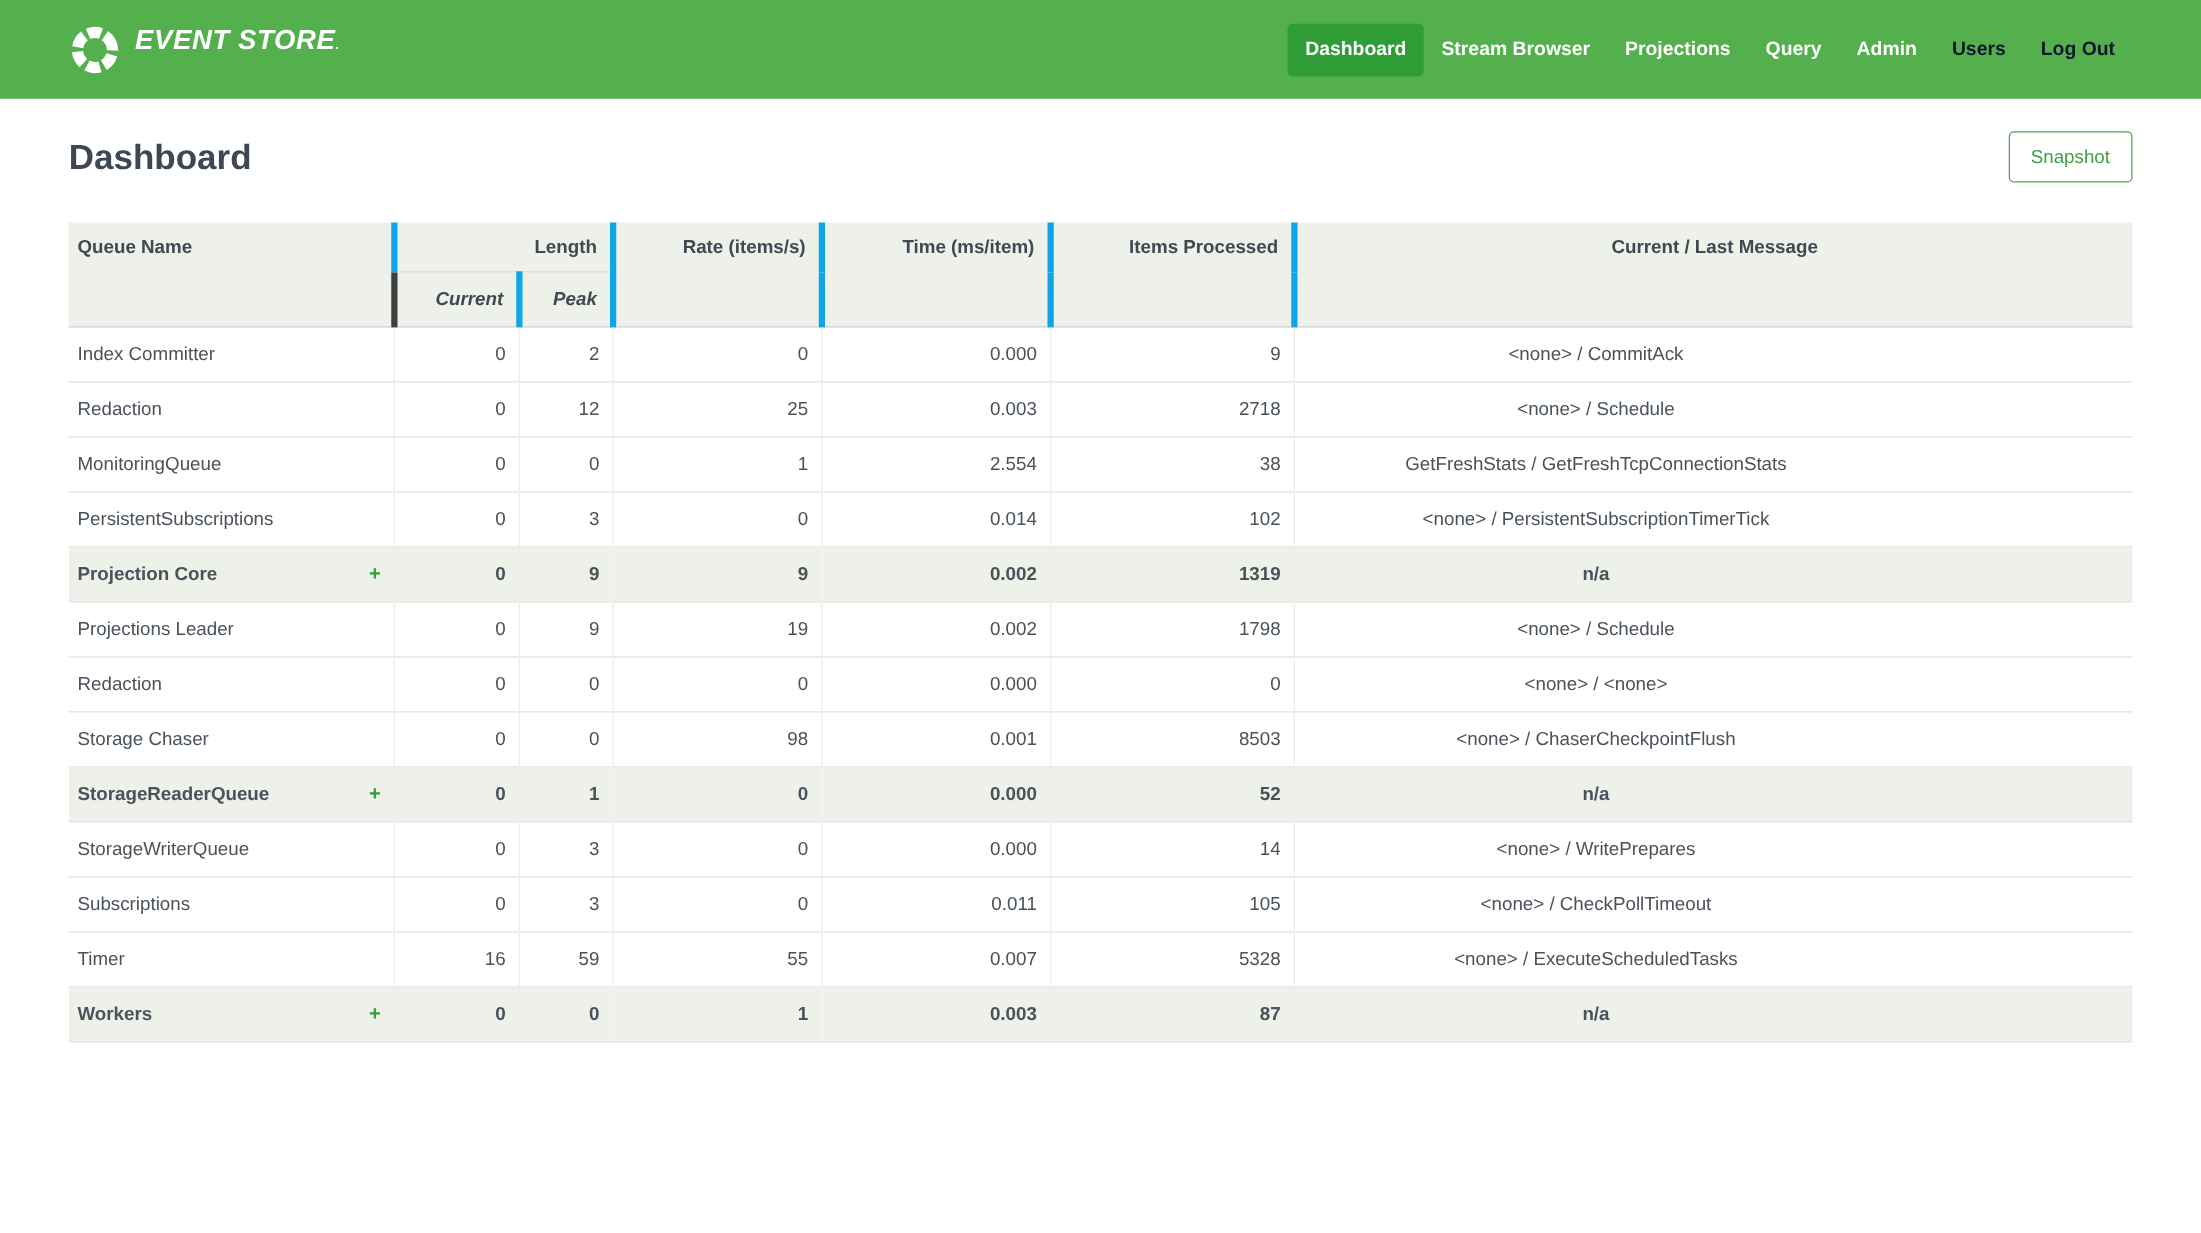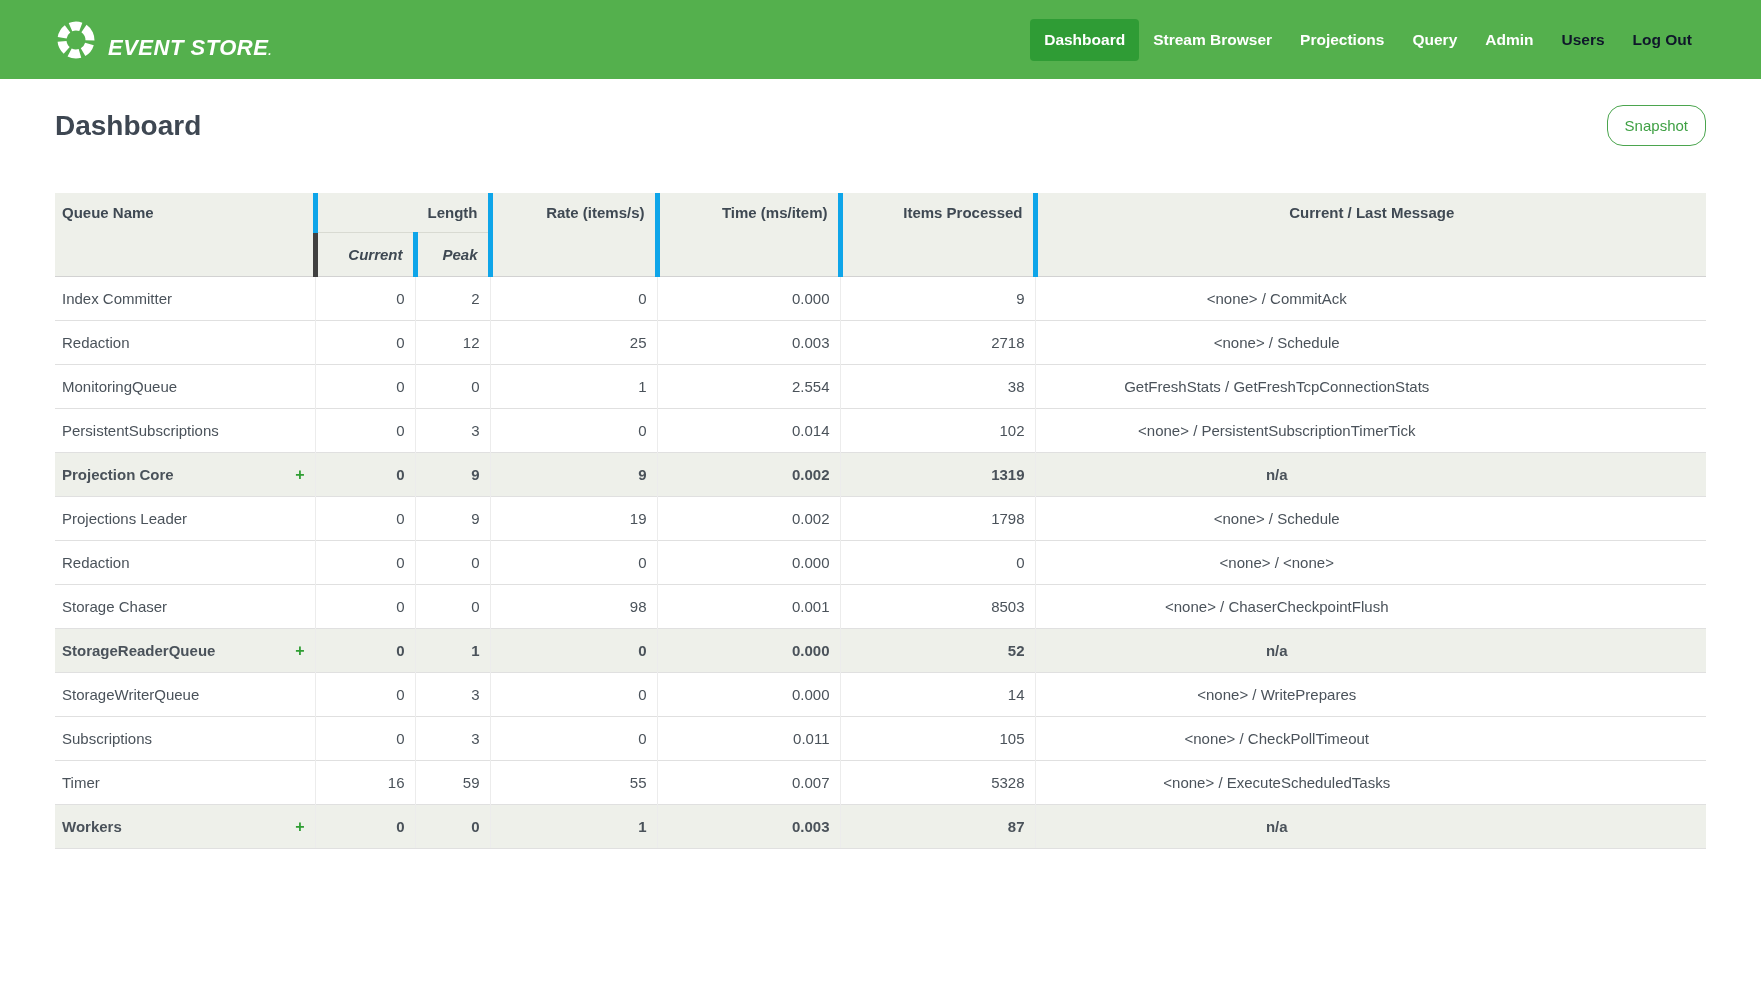--- a/index.html
+++ b/index.html
@@ -13,21 +13,21 @@
 
   
   .navbar {
     background: #54b04d;
     height: 79px;
     display: flex;
     align-items: center;
     justify-content: space-between;
     padding: 0 55px;
   }
-  .brand { display: flex; align-items: flex-end; gap: 11px; color: #fff; }
+  .brand { display: flex; align-items: flex-start; gap: 11px; color: #fff; }
   .brand-icon { width: 42px; height: 42px; display: block; }
   .brand-text {
     font-style: italic;
     font-weight: bold;
     font-size: 22px;
     letter-spacing: 0.5px;
     white-space: nowrap;
   }
   .brand-mark { font-size: 11px; vertical-align: baseline; }
   .nav { display: flex; align-items: center; }
@@ -54,30 +54,30 @@
     margin: 0;
     font-size: 28px;
     font-weight: bold;
     color: #3e4752;
   }
   .snapshot-btn {
     font-family: "Liberation Sans", sans-serif;
     color: #3fa044;
     background: #ffffff;
     border: 1px solid #4ba54e;
-    border-radius: 16px;
+    border-radius: 4px;
     font-size: 15px;
     padding: 11px 17px;
     cursor: pointer;
   }
 
   
   table.queues {
     width: calc(100% - 110px);
-    margin: 47px 55px 40px 55px;
+    margin: 32px 55px 40px 55px;
     border-collapse: collapse;
     font-size: 15px;
     table-layout: fixed;
   }
   thead th {
     background: #eef0ea;
     color: #3f4953;
     font-weight: bold;
     padding: 11px 10px;
     text-align: right;

